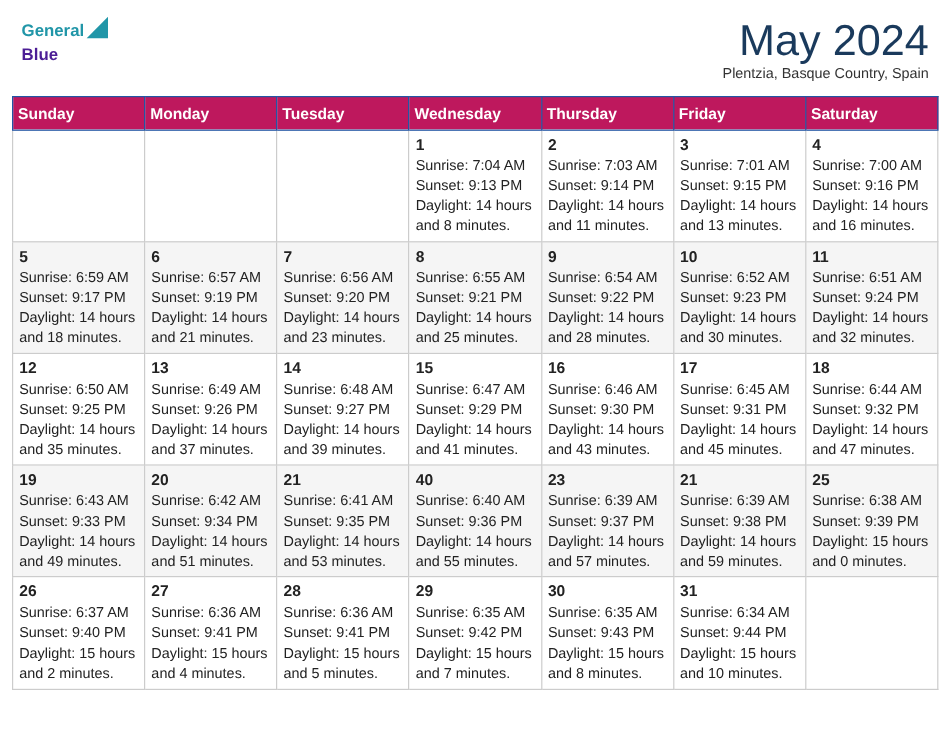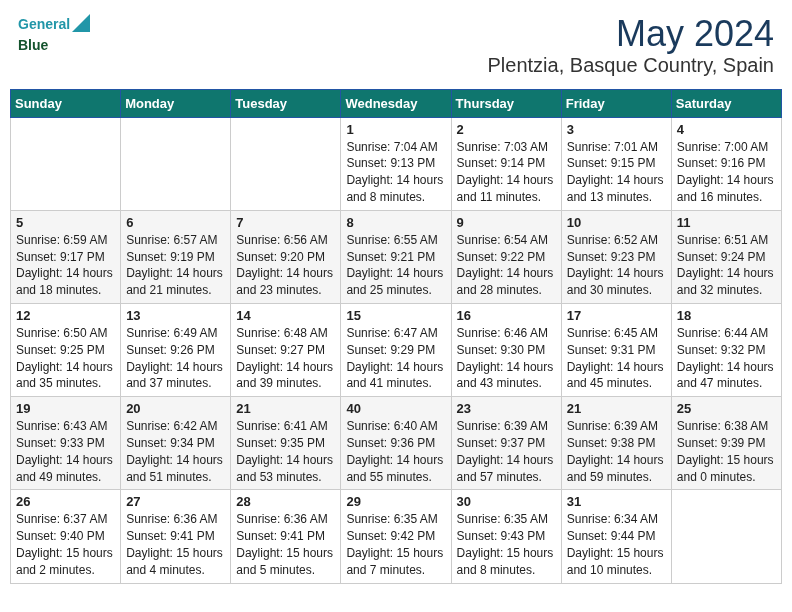--- a/index.html
+++ b/index.html
@@ -38,30 +38,30 @@
     .title-area {
       text-align: right;
     }
     .month-title {
       font-size: 36px;
       font-weight: normal;
       color: #1a3a5c;
       line-height: 1.1;
     }
     .location-title {
-      font-size: 20px;
+      font-size: 12px;
       color: #333;
     }
     table {
       width: 100%;
       border-collapse: collapse;
       table-layout: fixed;
     }
     th {
-      background-color: #0f766e;
+      background-color: #be185d;
       color: #fff;
       font-size: 13px;
       font-weight: bold;
       padding: 6px 4px;
       text-align: left;
       border: 1px solid #2255a4;
     }
     td {
       vertical-align: top;
       padding: 4px 5px;
@@ -97,21 +97,21 @@
   <div class="logo">
     <div class="logo-line">
       <span class="logo-text"><span>General</span></span>
       <div style="display:inline-block; margin-left:2px;">
         <svg width="18" height="18" viewBox="0 0 18 18">
           <polygon points="0,18 18,0 18,18" fill="#2196a8"></polygon>
         </svg>
       </div>
     </div>
     <div>
-      <span class="logo-text" style="color:#14532d;">Blue</span>
+      <span class="logo-text" style="color:#4c1d95;">Blue</span>
     </div>
   </div>
   <div class="title-area">
     <div class="month-title">May 2024</div>
     <div class="location-title">Plentzia, Basque Country, Spain</div>
   </div>
 </div>
 
 <table>
   <thead>

